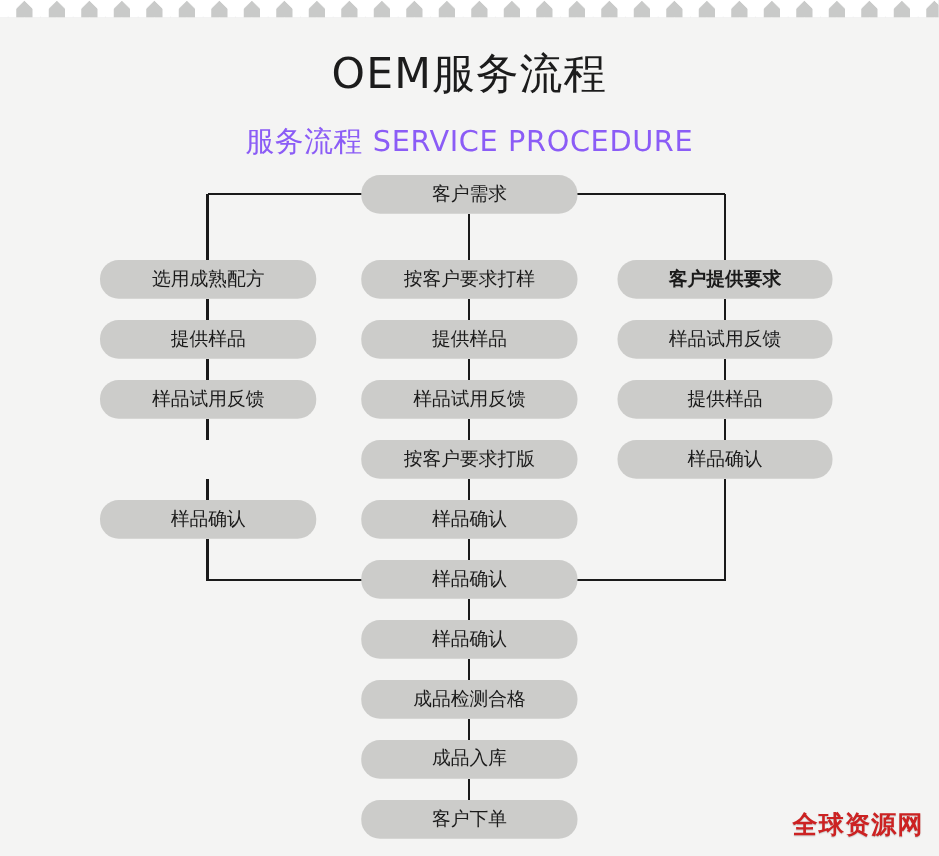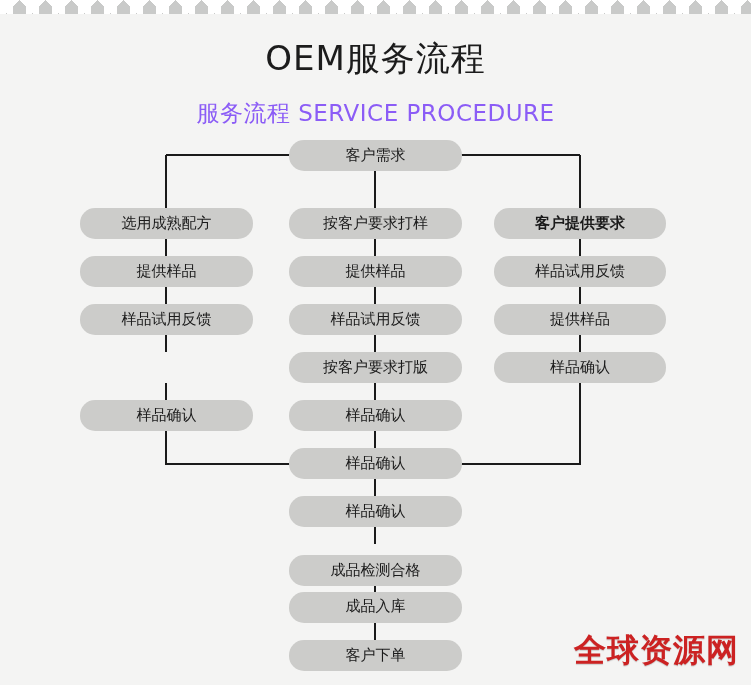--- a/index.html
+++ b/index.html
@@ -73,21 +73,21 @@
   }
   .col-left   { left: 80px;  width: 173px; }
   .col-mid    { left: 289px; width: 173px; }
   .col-right  { left: 494px; width: 172px; }
 
   
   .watermark {
     position: absolute;
     right: 12px;
     bottom: 12px;
-    font-size: 32px;
+    font-size: 20px;
     font-weight: bold;
     color: #cc2222;
     letter-spacing: 1px;
     text-shadow: 0 1px 1px rgba(0,0,0,0.18);
   }
 </style>
 </head>
 <body>
 
 <div class="top-deco"></div>
@@ -149,19 +149,19 @@
   <div class="node col-mid" style="top:400px;">样品确认</div>
 
   <div class="node col-right" style="top:208px;font-weight:bold;">客户提供要求</div>
   <div class="node col-right" style="top:256px;">样品试用反馈</div>
   <div class="node col-right" style="top:304px;">提供样品</div>
   <div class="node col-right" style="top:352px;">样品确认</div>
 
   <div class="node col-mid" style="top:448px;">样品确认</div>
 
   <div class="node col-mid" style="top:496px;">样品确认</div>
-  <div class="node col-mid" style="top:544px;margin-top:11px;">成品检测合格</div>
+  <div class="node col-mid" style="top:544px;">成品检测合格</div>
   <div class="node col-mid" style="top:592px;font-family:Liberation Mono, monospace;">成品入库</div>
   <div class="node col-mid" style="top:640px;">客户下单</div>
 
 </div>
 
 <div class="watermark">全球资源网</div>
 
 </body></html>

